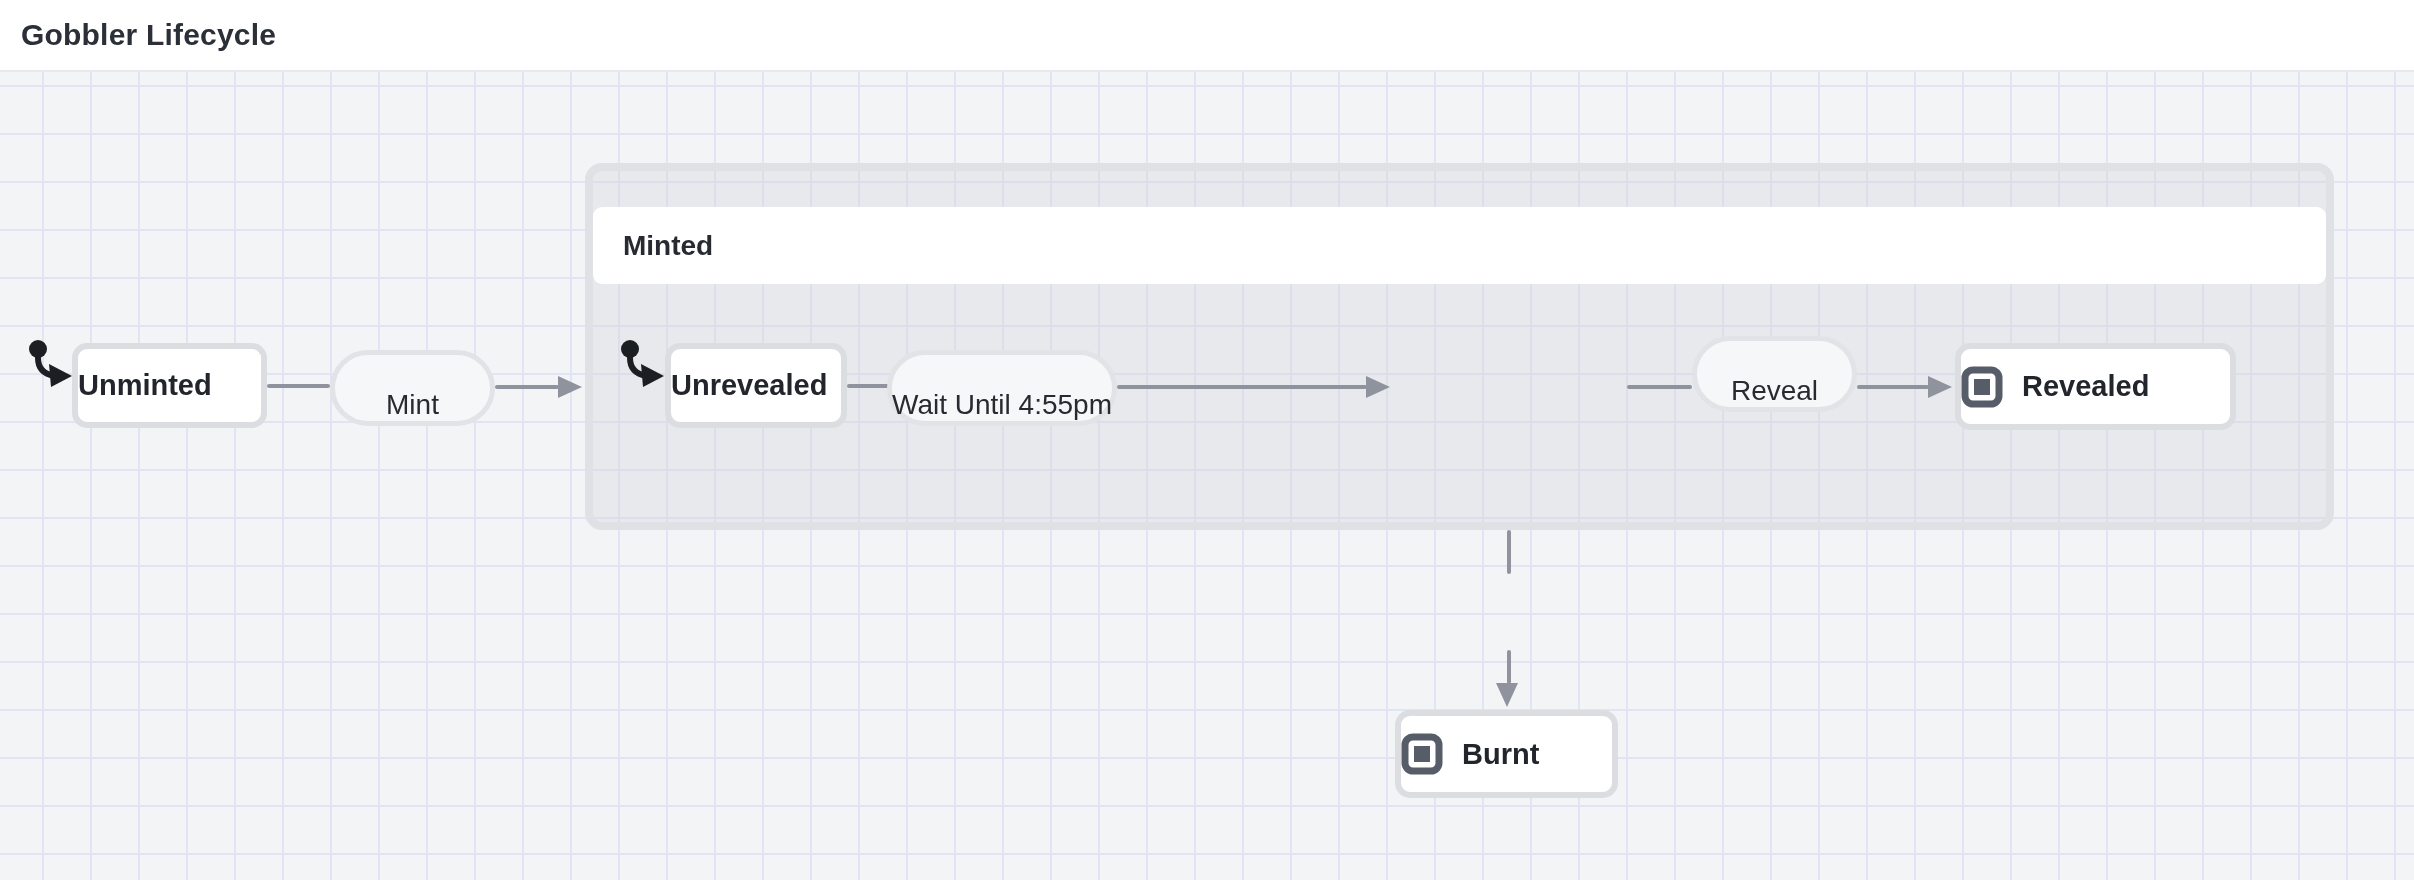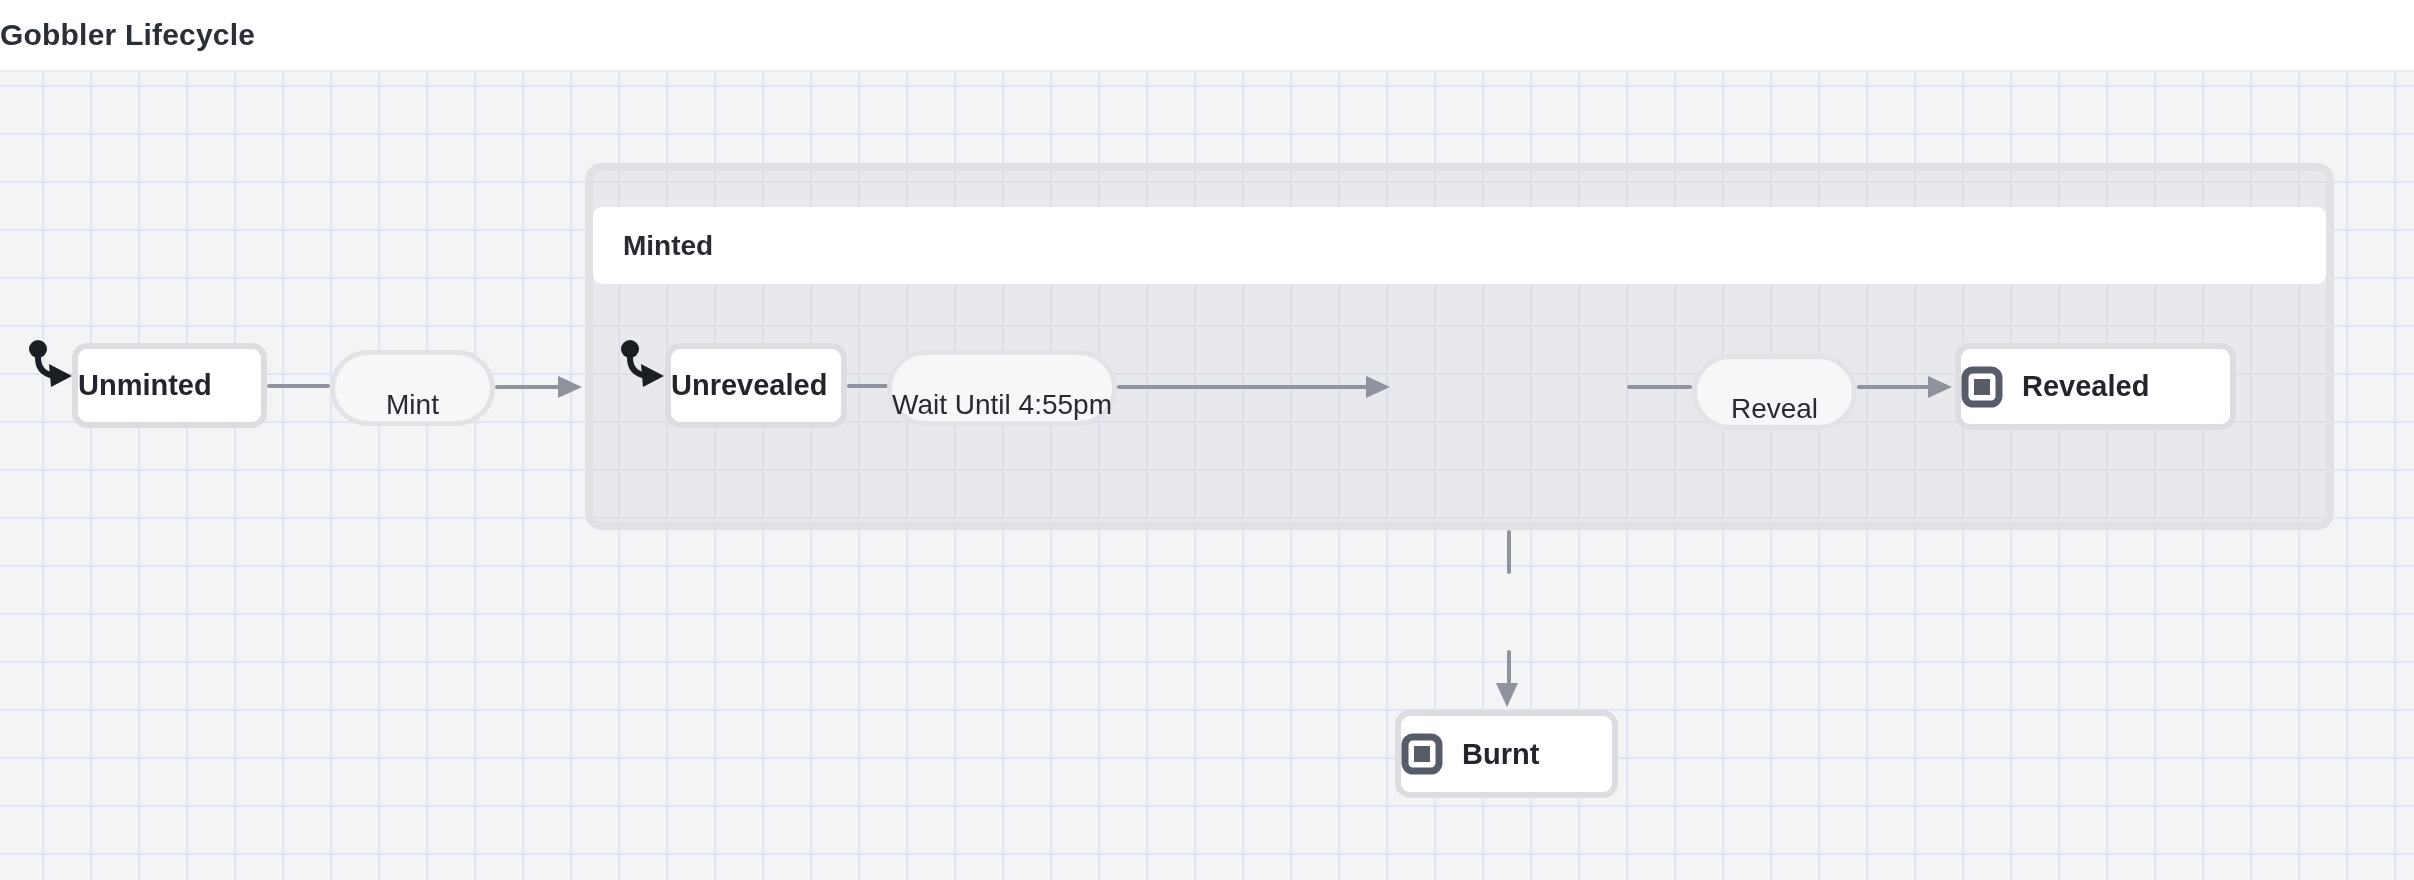--- a/index.html
+++ b/index.html
@@ -13,21 +13,21 @@
     --final:#565c68;
     --compound-border:#dfe1e4;
   }
   *{box-sizing:border-box;margin:0;padding:0;}
   html,body{width:2414px;height:880px;overflow:hidden;}
   body{font-family:"Liberation Sans", sans-serif;background:#ffffff;}
 
   .app-header{
     position:absolute;left:0;top:0;width:2414px;height:72px;
     background:#ffffff;border-bottom:2px solid #e8e9eb;
-    display:flex;align-items:center;z-index:5;
+    display:flex;align-items:center;padding-left:21px;z-index:5;
   }
   .app-title{font-size:30px;font-weight:700;color:#2b2f38;letter-spacing:.2px;}
 
   .canvas{
     position:absolute;left:0;top:72px;width:2414px;height:808px;
     background-color:var(--canvas-bg);
     background-image:
       linear-gradient(to right, var(--grid) 2px, transparent 2px),
       linear-gradient(to bottom, var(--grid) 2px, transparent 2px);
     background-size:48px 48px;
@@ -125,21 +125,21 @@
   <div class="event-pill" style="left:887px;top:278px;width:230px;height:76px">
     <span>Wait Until 4:55pm</span>
   </div>
 
   <div class="edge-h" style="left:1117px;top:313px;width:250px"></div>
   <div class="arrow-right" style="left:1366px;top:304px"></div>
 
 
   <div class="edge-h" style="left:1627px;top:313px;width:65px"></div>
 
-  <div class="event-pill" style="left:1692px;top:282px;width:165px;height:76px">
+  <div class="event-pill" style="left:1692px;top:264px;width:165px;height:76px">
     <span>Reveal</span>
   </div>
 
   <div class="edge-h" style="left:1857px;top:313px;width:72px"></div>
   <div class="arrow-right" style="left:1928px;top:304px"></div>
 
   <div class="state-node" style="left:1955px;top:271px;width:281px;height:87px">
     <svg class="final-glyph" width="42" height="42" viewBox="0 0 42 42">
       <rect x="4" y="4" width="34" height="34" rx="8" fill="none" stroke="#565c68" stroke-width="7"></rect>
       <rect x="13" y="13" width="16" height="16" fill="#565c68"></rect>

